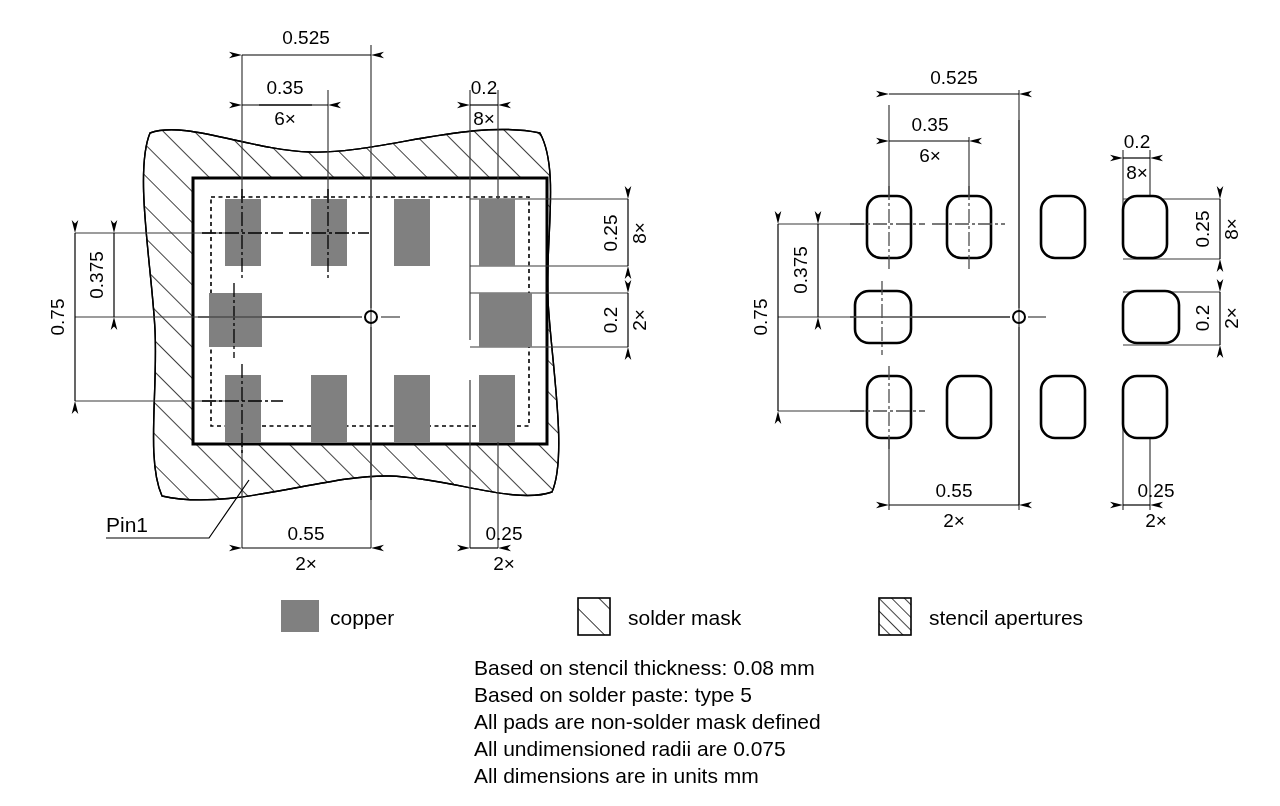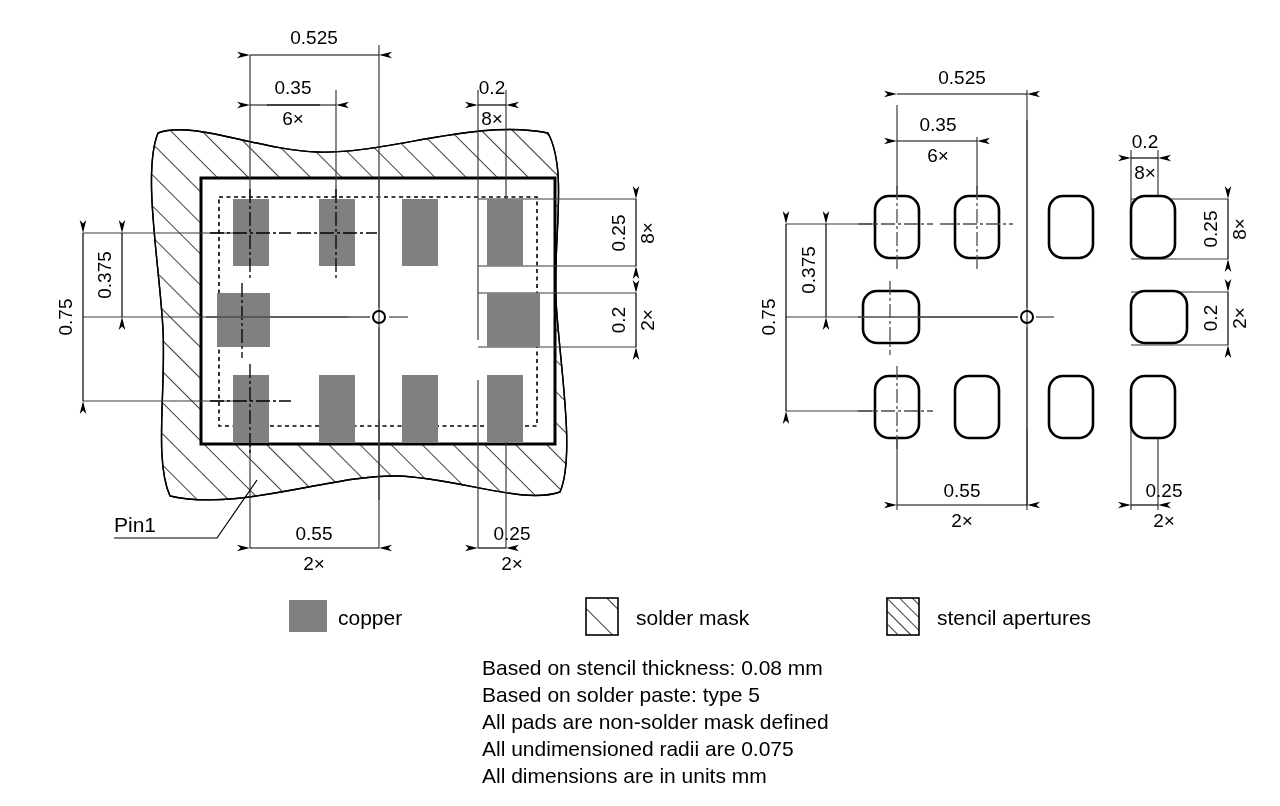--- a/index.html
+++ b/index.html
@@ -11,21 +11,20 @@
     width: 1280px;
     height: 806px;
     font-family: "Liberation Sans", sans-serif;
     color: #000000;
     overflow: hidden;
   }
   #root {
     position: relative;
     width: 1044px;
     height: 806px;
-    margin-left: 8px;
   }
   svg.drawing {
     position: absolute;
     top: 0;
     left: 0;
     width: 1280px;
     height: 806px;
   }
   text {
     font-family: "Liberation Sans", sans-serif;

